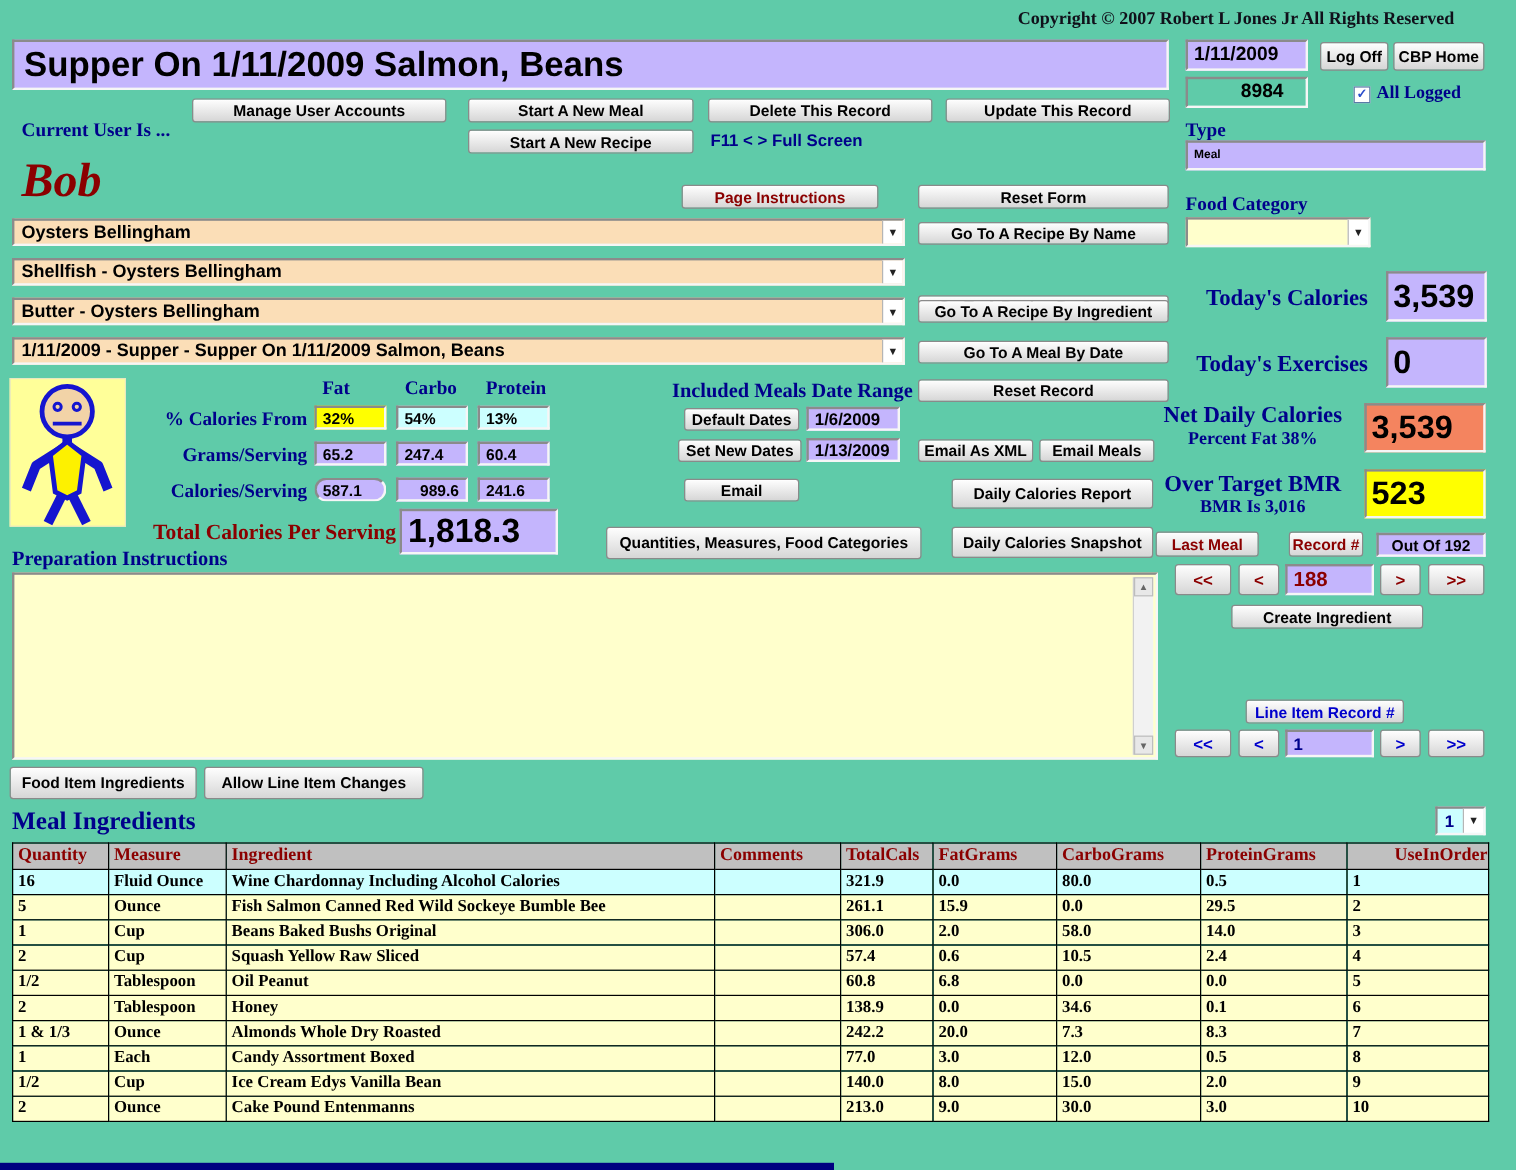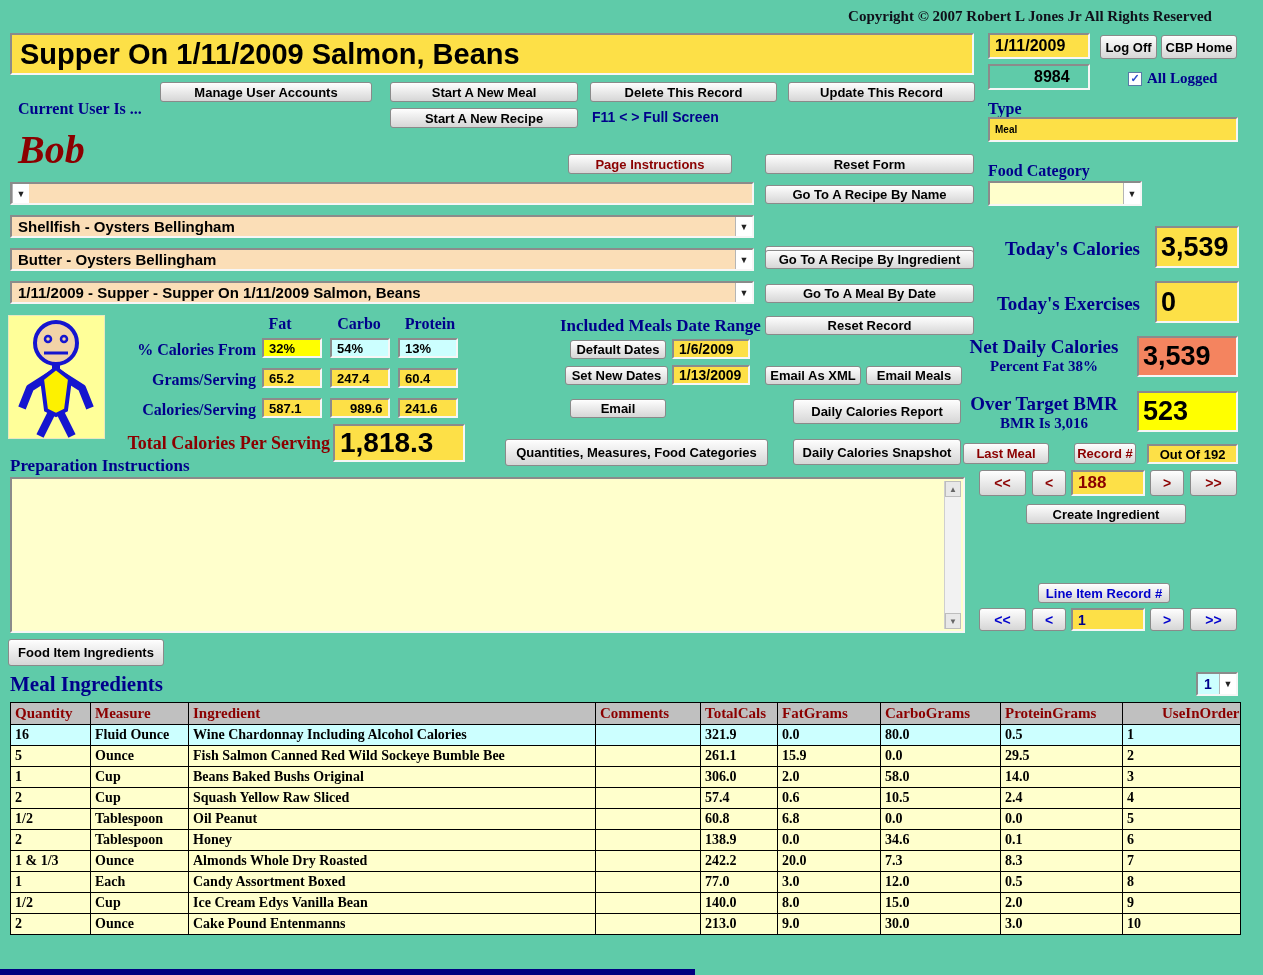--- a/index.html
+++ b/index.html
@@ -14,21 +14,21 @@
     border:1px solid #8a8a8a; border-radius:3px;
     font:bold 13px "Liberation Sans", sans-serif; color:#000;
     display:flex; align-items:center; justify-content:center;
     white-space:nowrap; cursor:default;
     box-shadow:0 1px 0 rgba(255,255,255,.6) inset;
   }
   .sunken {
     border:2px solid; border-color:#8b8b8b #f6f6f6 #f6f6f6 #8b8b8b;
   }
   .field {
-    background:#fde047; font-weight:bold; color:#000;
+    background:#c4b5fd; font-weight:bold; color:#000;
     font-family:"Liberation Sans", sans-serif;
     display:flex; align-items:center; padding-left:5px;
     white-space:nowrap; overflow:hidden;
   }
   .serifb { font-family:"Liberation Serif", serif; font-weight:bold; }
   .navy { color:#00008b; }
   .maroon { color:#8b0000; }
   .combo { background:#fbdeb7; display:flex; align-items:stretch; }
   .combo .ctext {
     flex:1; font:bold 15px "Liberation Sans", sans-serif; color:#000;
@@ -94,20 +94,21 @@
   <div class="abs serifb navy" style="left:18px; top:100px; font-size:16px;">Current User Is ...</div>
   <div class="abs serifb maroon" style="left:18px; top:126px; font-size:40px; font-style:italic;">Bob</div>
 
   <div class="abs serifb navy" style="left:988px; top:100px; font-size:16px;">Type</div>
   <div class="abs sunken field" style="left:988px; top:117px; width:250px; height:25px; font-size:10px;">Meal</div>
 
   <div class="abs btn maroon" style="left:568px; top:154px; width:164px; height:20px; color:#8b0000;">Page Instructions</div>
   <div class="abs btn" style="left:765px; top:154px; width:209px; height:20px;">Reset Form</div>
 
   <div class="abs sunken combo" style="left:10px; top:182px; width:744px; height:23px;">
+    <span class="ctext">Oysters Bellingham</span>
     <span class="carrow">▼</span>
   </div>
   <div class="abs sunken combo" style="left:10px; top:215px; width:744px; height:23px;">
     <span class="ctext">Shellfish - Oysters Bellingham</span>
     <span class="carrow">▼</span>
   </div>
   <div class="abs sunken combo" style="left:10px; top:248px; width:744px; height:23px;">
     <span class="ctext">Butter - Oysters Bellingham</span>
     <span class="carrow">▼</span>
   </div>
@@ -152,21 +153,21 @@
   <div class="abs serifb navy" style="left:100px; top:401px; width:156px; font-size:16px; text-align:right;">Calories/Serving</div>
 
   <div class="abs sunken field" style="left:262px; top:338px; width:60px; height:20px; font-size:13px; background:#ffff00;">32%</div>
   <div class="abs sunken field" style="left:330px; top:338px; width:60px; height:20px; font-size:13px; background:#ccffff;">54%</div>
   <div class="abs sunken field" style="left:398px; top:338px; width:60px; height:20px; font-size:13px; background:#ccffff;">13%</div>
 
   <div class="abs sunken field" style="left:262px; top:368px; width:60px; height:20px; font-size:13px;">65.2</div>
   <div class="abs sunken field" style="left:330px; top:368px; width:60px; height:20px; font-size:13px;">247.4</div>
   <div class="abs sunken field" style="left:398px; top:368px; width:60px; height:20px; font-size:13px;">60.4</div>
 
-  <div class="abs sunken field" style="left:262px; top:398px; width:60px; height:20px; font-size:13px;">587.1</div>
+  <div class="abs sunken field" style="left:262px; top:398px; width:60px; height:20px; font-size:13px;border-radius:10px;">587.1</div>
   <div class="abs sunken field" style="left:330px; top:398px; width:60px; height:20px; font-size:13px;padding-left:18px;">989.6</div>
   <div class="abs sunken field" style="left:398px; top:398px; width:60px; height:20px; font-size:13px;">241.6</div>
 
   <div class="abs serifb maroon" style="left:110px; top:433px; width:220px; font-size:18px; text-align:right;">Total Calories Per Serving</div>
   <div class="abs sunken field" style="left:333px; top:424px; width:132px; height:38px; font-size:28px;">1,818.3</div>
 
   <div class="abs serifb navy" style="left:560px; top:316px; font-size:17px;">Included Meals Date Range</div>
   <div class="abs btn" style="left:570px; top:340px; width:96px; height:19px;">Default Dates</div>
   <div class="abs sunken field" style="left:672px; top:339px; width:78px; height:20px; font-size:14px;">1/6/2009</div>
   <div class="abs btn" style="left:565px; top:366px; width:103px; height:19px;">Set New Dates</div>
@@ -217,20 +218,21 @@
   <div class="abs serifb navy" style="left:10px; top:456px; font-size:17px;">Preparation Instructions</div>
   <div class="abs sunken" style="left:10px; top:477px; width:955px; height:156px; background:#ffffcc;">
     <div></div>
     <div class="scrollbar">
       <div class="sb-btn">▲</div>
       <div class="sb-btn">▼</div>
     </div>
   </div>
 
   <div class="abs btn" style="left:8px; top:639px; width:156px; height:27px;">Food Item Ingredients</div>
+  <div class="abs btn" style="left:170px; top:639px; width:183px; height:27px;">Allow Line Item Changes</div>
 
   <div class="abs serifb navy" style="left:10px; top:672px; font-size:21px;">Meal Ingredients</div>
 
   <div class="abs sunken combo" style="left:1196px; top:672px; width:42px; height:24px; background:#ccffff;">
     <span class="ctext" style="font-size:14px; color:#00008b;">1</span>
     <span class="carrow">▼</span>
   </div>
 
   <table class="mi-table abs" style="left:10px; top:702px;">
     <thead>

